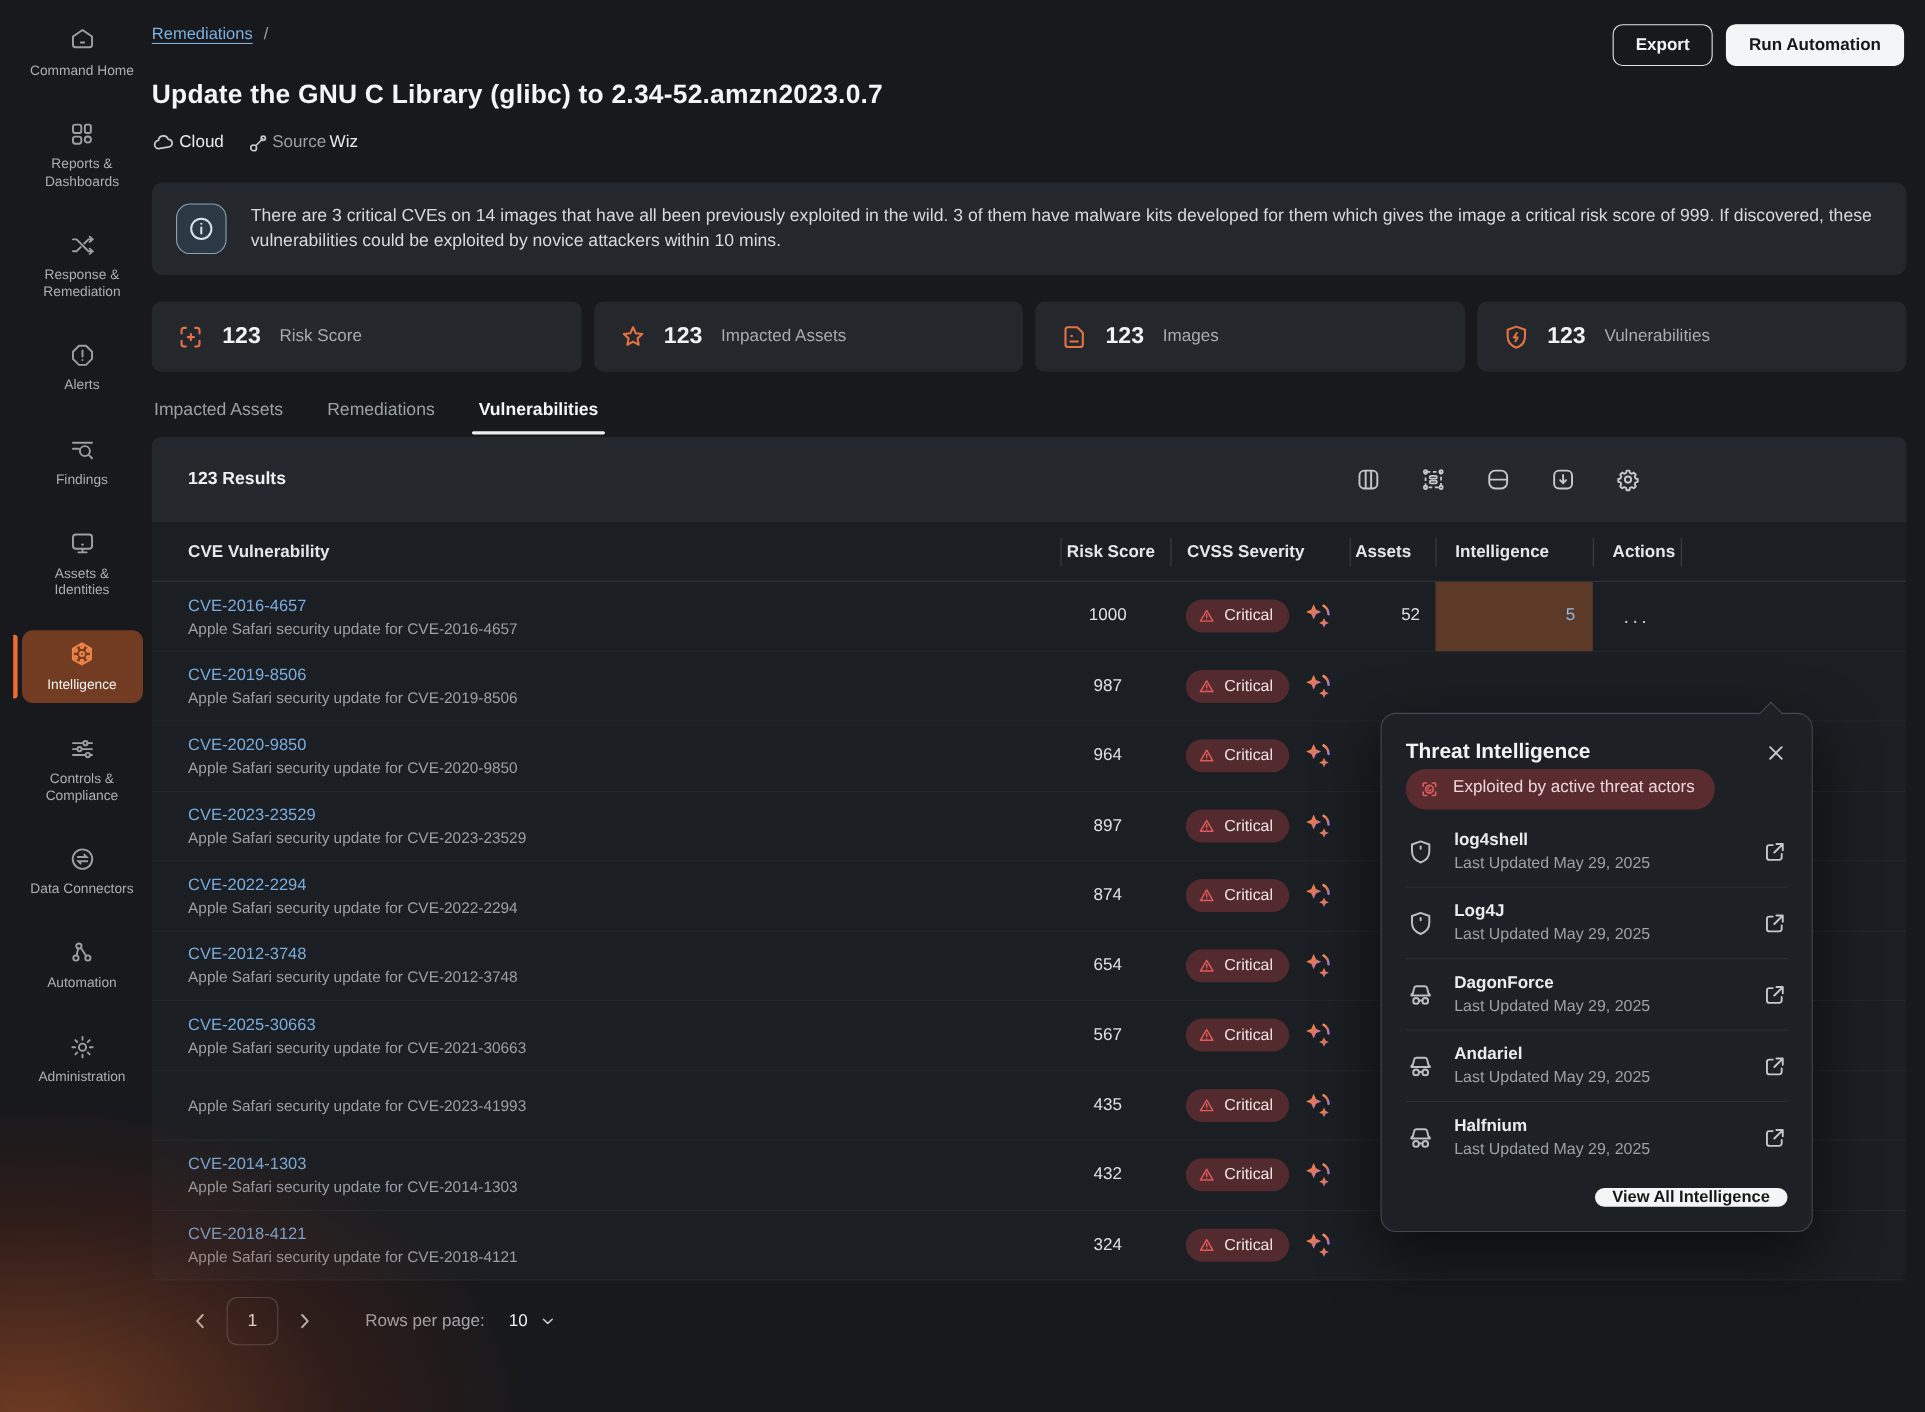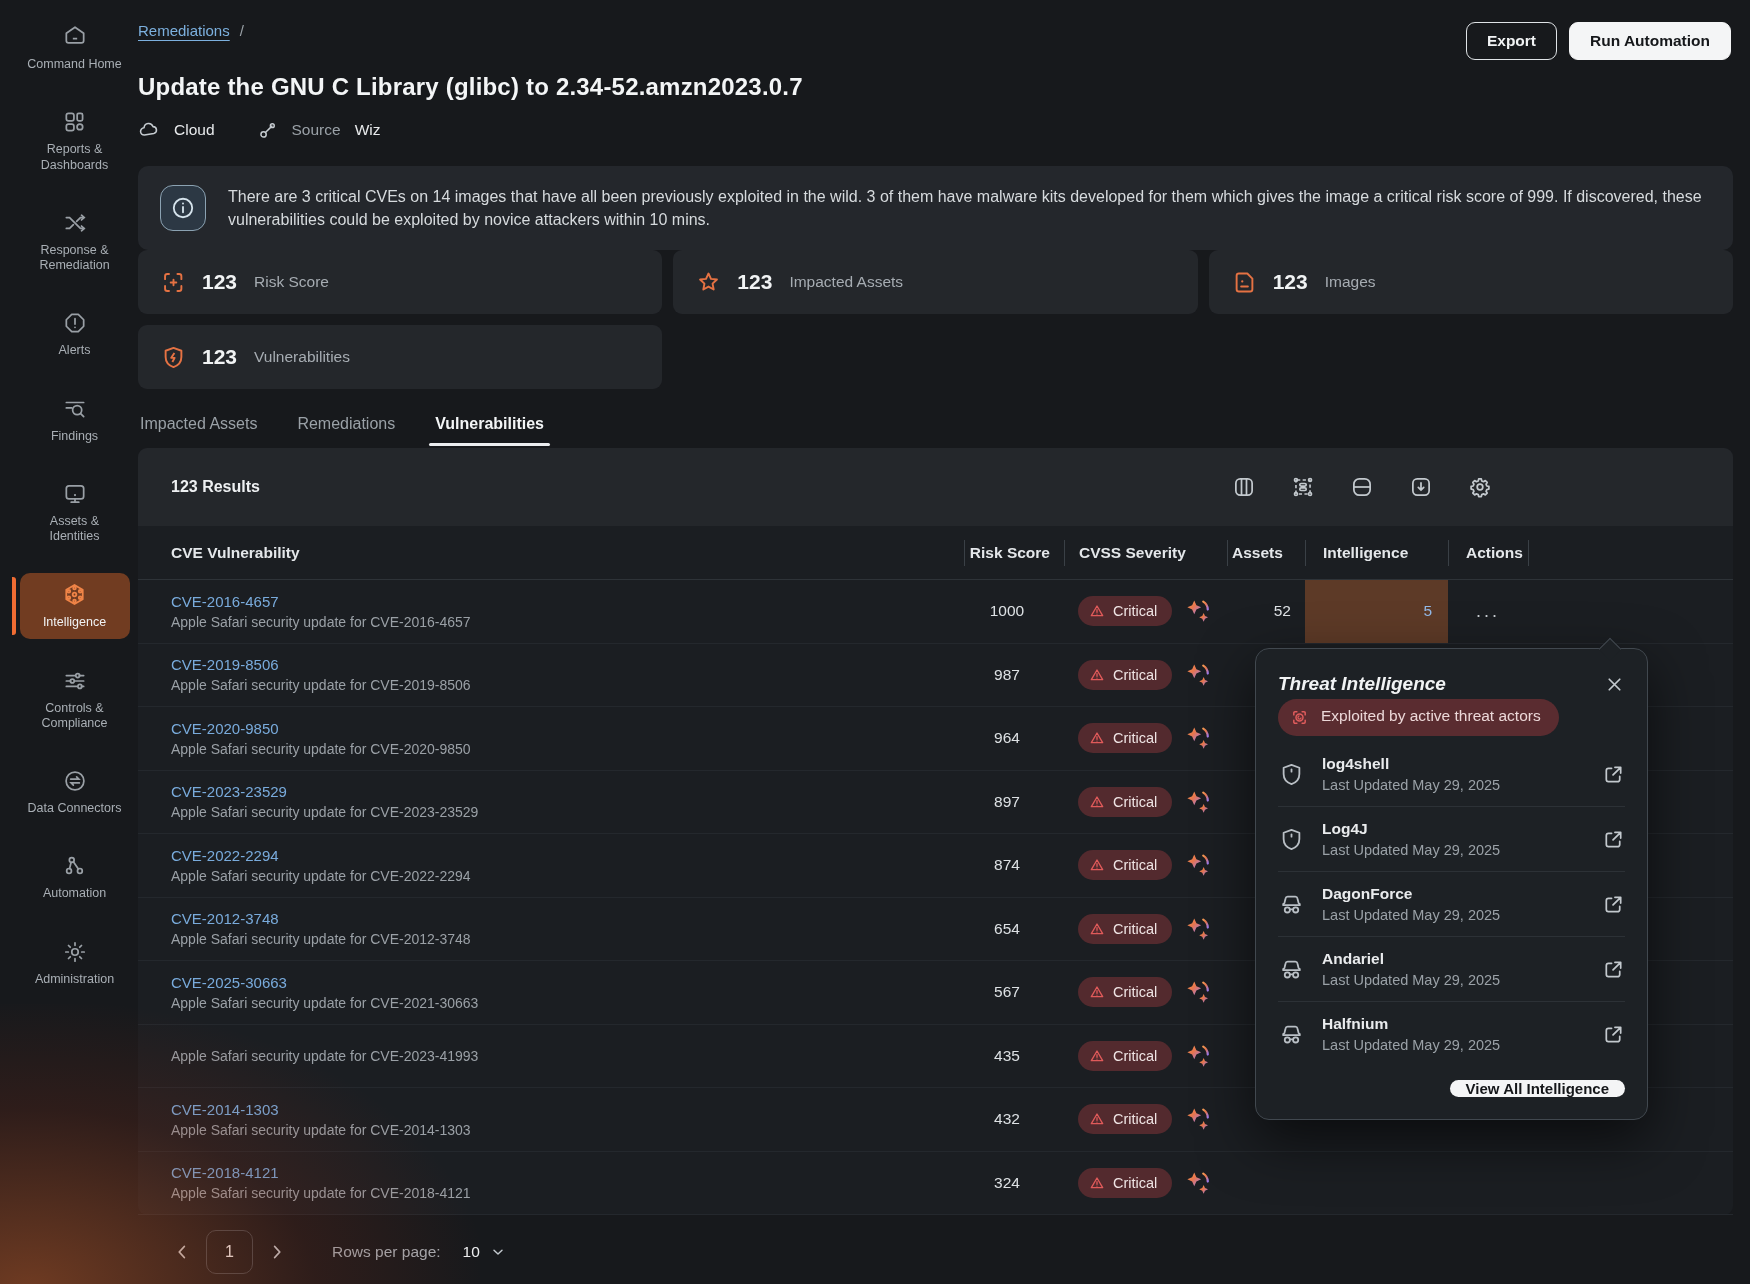--- a/index.html
+++ b/index.html
@@ -43,37 +43,37 @@
   .top-row{ display:flex; justify-content:space-between; align-items:flex-start; }
   .breadcrumb{ font-size:15px; color:#9aa1a7; display:flex; gap:10px; align-items:baseline;}
   .breadcrumb a{ color:#7cb0de; text-decoration:underline; text-underline-offset:4px; cursor:pointer;}
   .top-buttons{ display:flex; gap:12px; margin-right:2px;}
   .btn{ font-size:15.5px; font-weight:700; border-radius:9px; padding:9px 20px; cursor:pointer; }
   .btn-outline{ background:transparent; border:1.5px solid #dfe3e6; color:#f1f3f4; }
   .btn-solid{ background:#f4f5f6; border:1.5px solid #f4f5f6; color:#15171a; }
 
   .page-title{ margin-top:13px; font-size:24px; font-weight:700; letter-spacing:.2px; color:#f3f5f6;}
 
-  .meta-row{ margin-top:18px; display:flex; align-items:center; gap:14px; font-size:15.5px;}
+  .meta-row{ margin-top:18px; display:flex; align-items:center; gap:3px; font-size:15.5px;}
   .meta-row .micon{ color:#c6ccd1; }
   .meta-gap{ width:14px; }
   .meta-label{ color:#9aa1a7; }
   .meta-val{ color:#e8eaec; }
 
   .banner{
     margin-top:25px; background:#24272c; border-radius:10px; height:84px;
     display:flex; align-items:center; gap:22px; padding:0 22px;
   }
   .banner-icon{
     flex:0 0 auto; width:46px; height:46px; border-radius:13px; background:#2c3844;
     border:1.5px solid #8ba2b2; display:flex; align-items:center; justify-content:center; color:#d5e3ec;
   }
   .banner-text{ font-size:16px; line-height:1.45; color:#d6dadd; padding-right:6px;}
 
-  .stats{ display:grid; grid-template-columns:repeat(3,1fr); gap:11px; }
+  .stats{ margin-top:24px; display:grid; grid-template-columns:repeat(4,1fr); gap:11px; }
   .stat-card{
     background:#24272b; border-radius:9px; height:64px;
     display:flex; align-items:center; padding-left:22px; gap:15px;
   }
   .stat-card .stat-icon{ color:#e57243; }
   .stat-value{ font-size:21px; font-weight:700; color:#f1f3f4; }
   .stat-label{ font-size:15.5px; color:#a6acb2; margin-left:2px;}
 
   .tabs{ margin-top:26px; display:flex; gap:40px; padding-left:2px;}
   .tab{ font-size:16px; color:#9aa1a7; padding-bottom:13px; cursor:pointer; position:relative;}
@@ -143,21 +143,21 @@
     background:#1d2125; border:1px solid #41484f; border-radius:14px;
     box-shadow:0 20px 55px rgba(0,0,0,.6);
     padding:0 22px; z-index:50;
   }
   .popover::before{
     content:""; position:absolute; top:-8px; left:346px; width:15px; height:15px;
     background:#1d2125; border-left:1px solid #41484f; border-top:1px solid #41484f;
     transform:rotate(45deg);
   }
   .pop-head{ padding-top:24px; display:flex; align-items:center; justify-content:space-between; }
-  .pop-title{ font-size:19px; font-weight:600; color:#f1f3f4;font-style:italic; }
+  .pop-title{ font-size:19px; font-weight:600; color:#f1f3f4; }
   .pop-close{ color:#c3c9ce; cursor:pointer; }
   .pop-badge{
     margin-top:4px; display:inline-flex; gap:11px;
     background:#5a2c30; border-radius:999px; padding:8px 18px 8px 11px;
     font-size:15.5px; color:#ecd8d8;
   }
   .pop-badge .pbi{ color:#e05c5c; }
   .pop-list{ margin-top:6px; }
   .pop-entry{ display:flex; align-items:center; gap:17px; padding:13px 0; }
   .pop-entry + .pop-entry{ border-top:1px solid #2c3136; }

